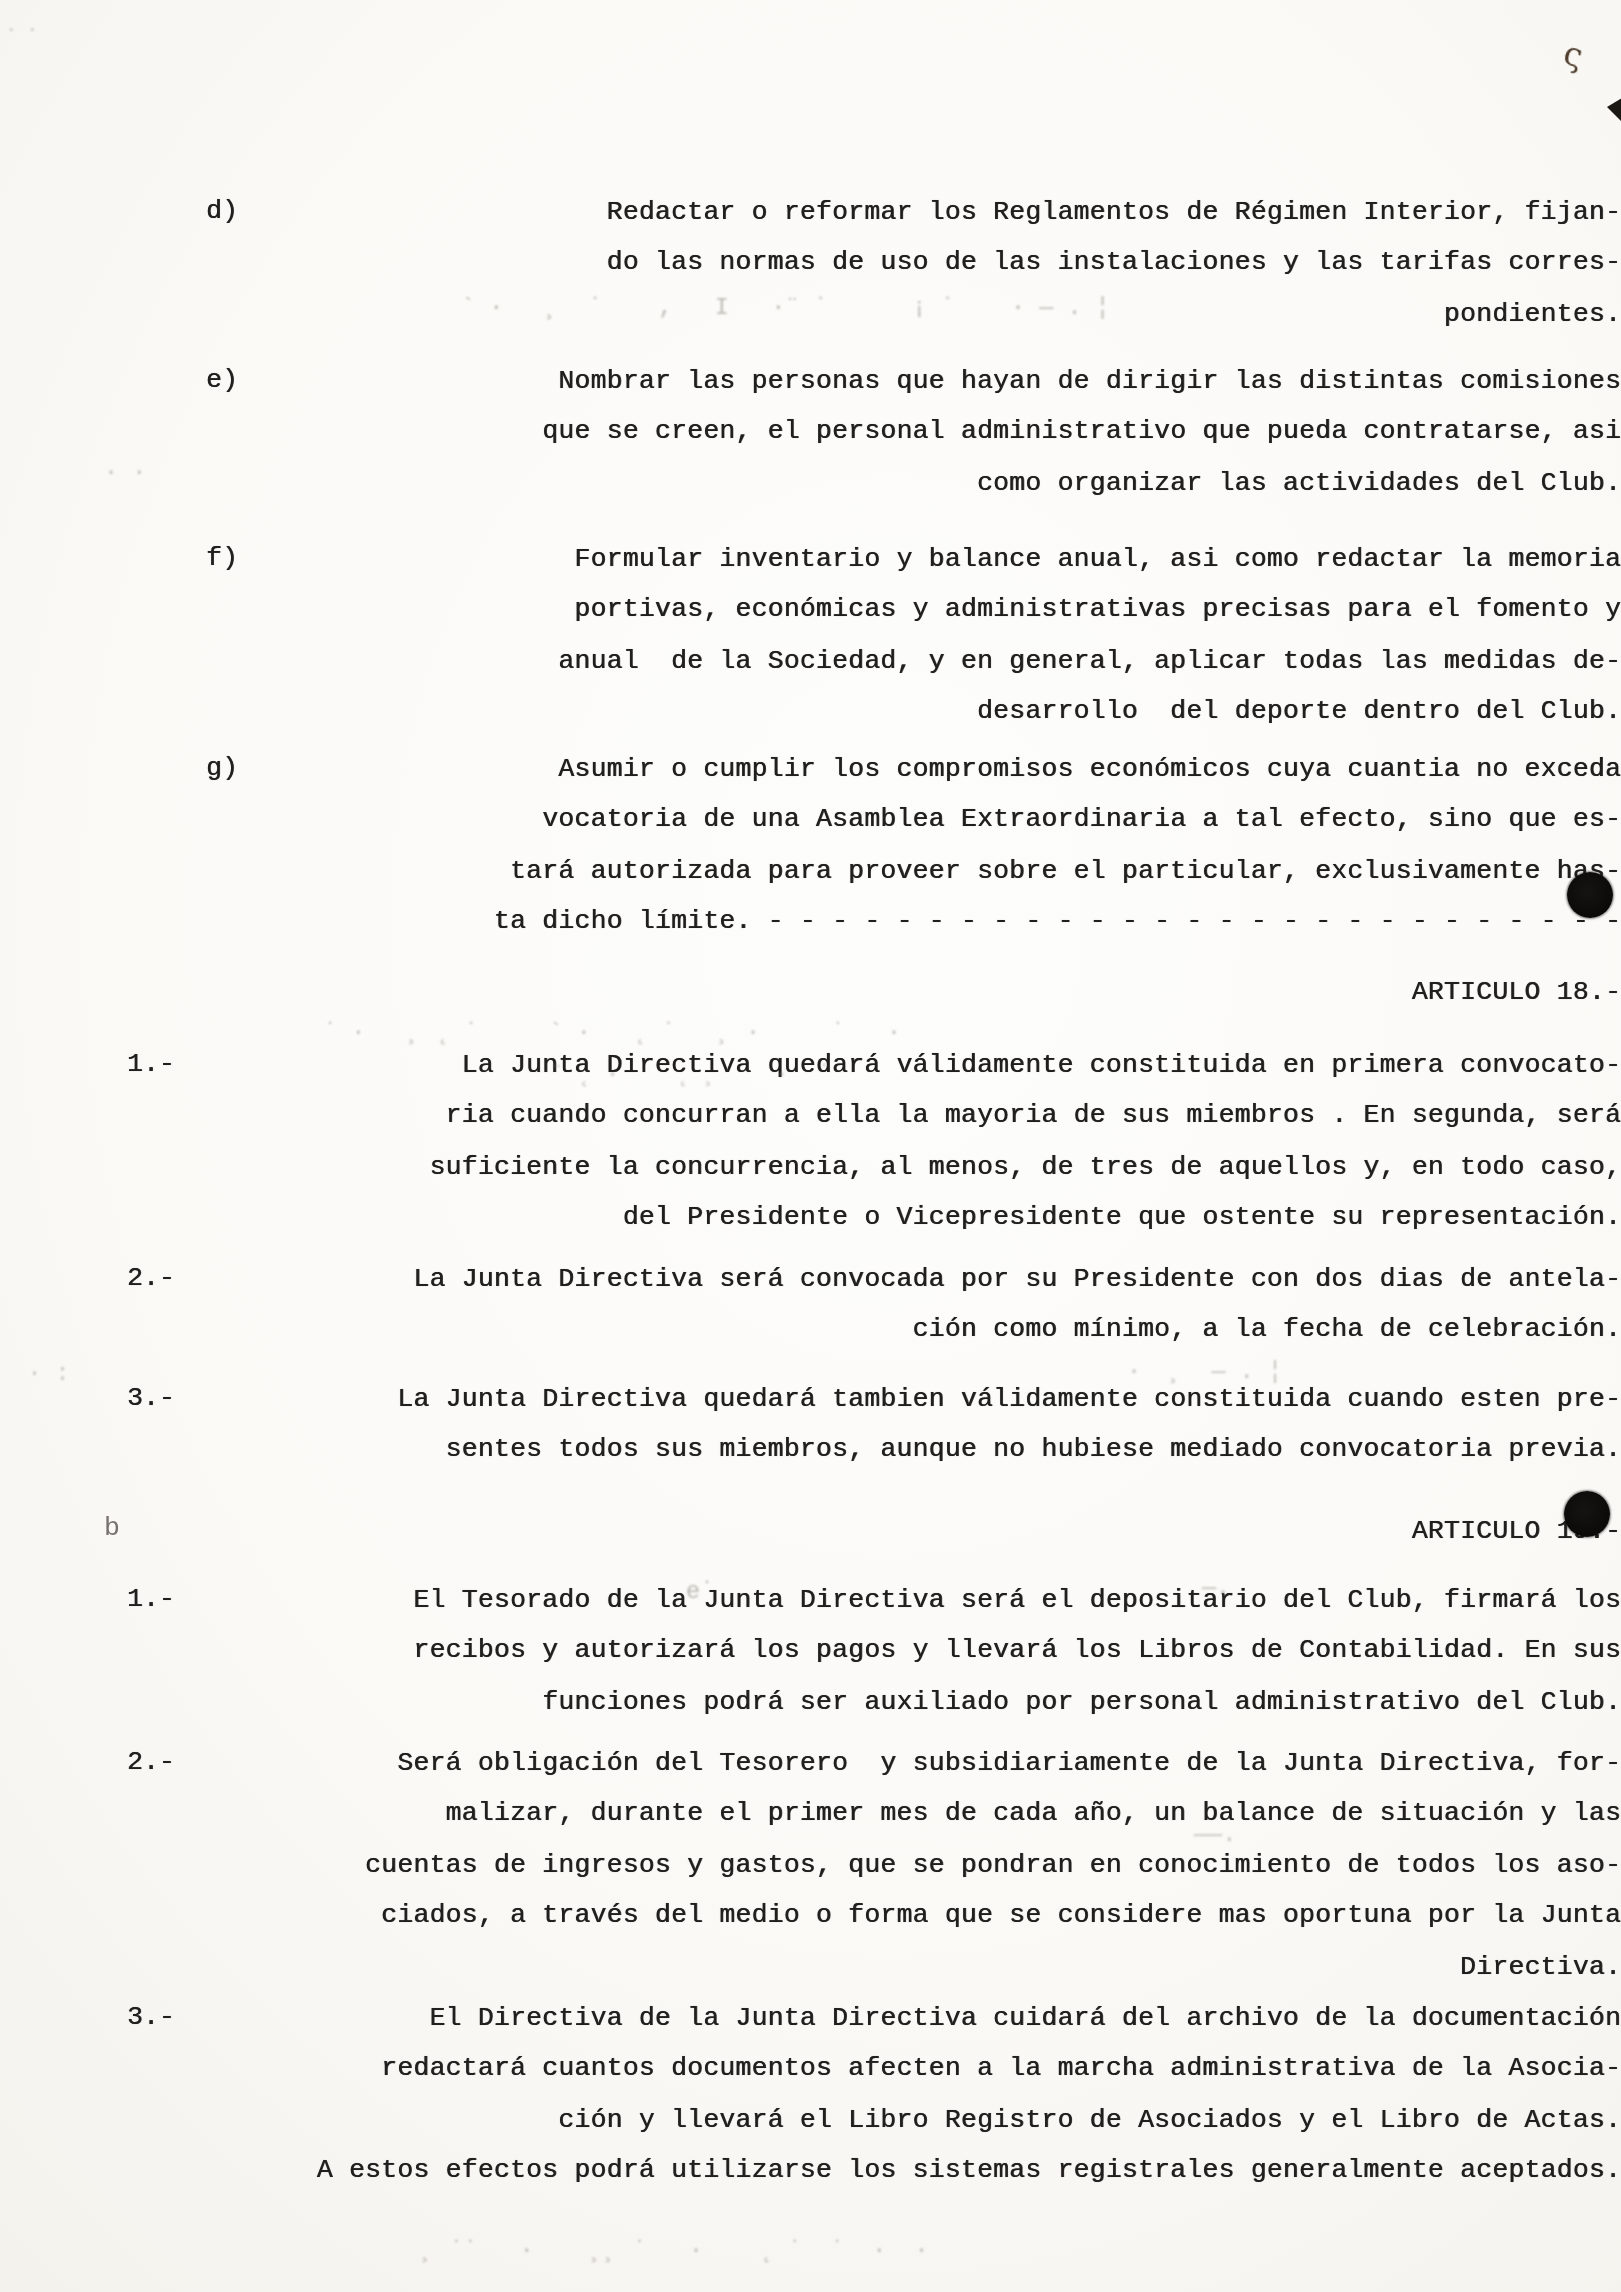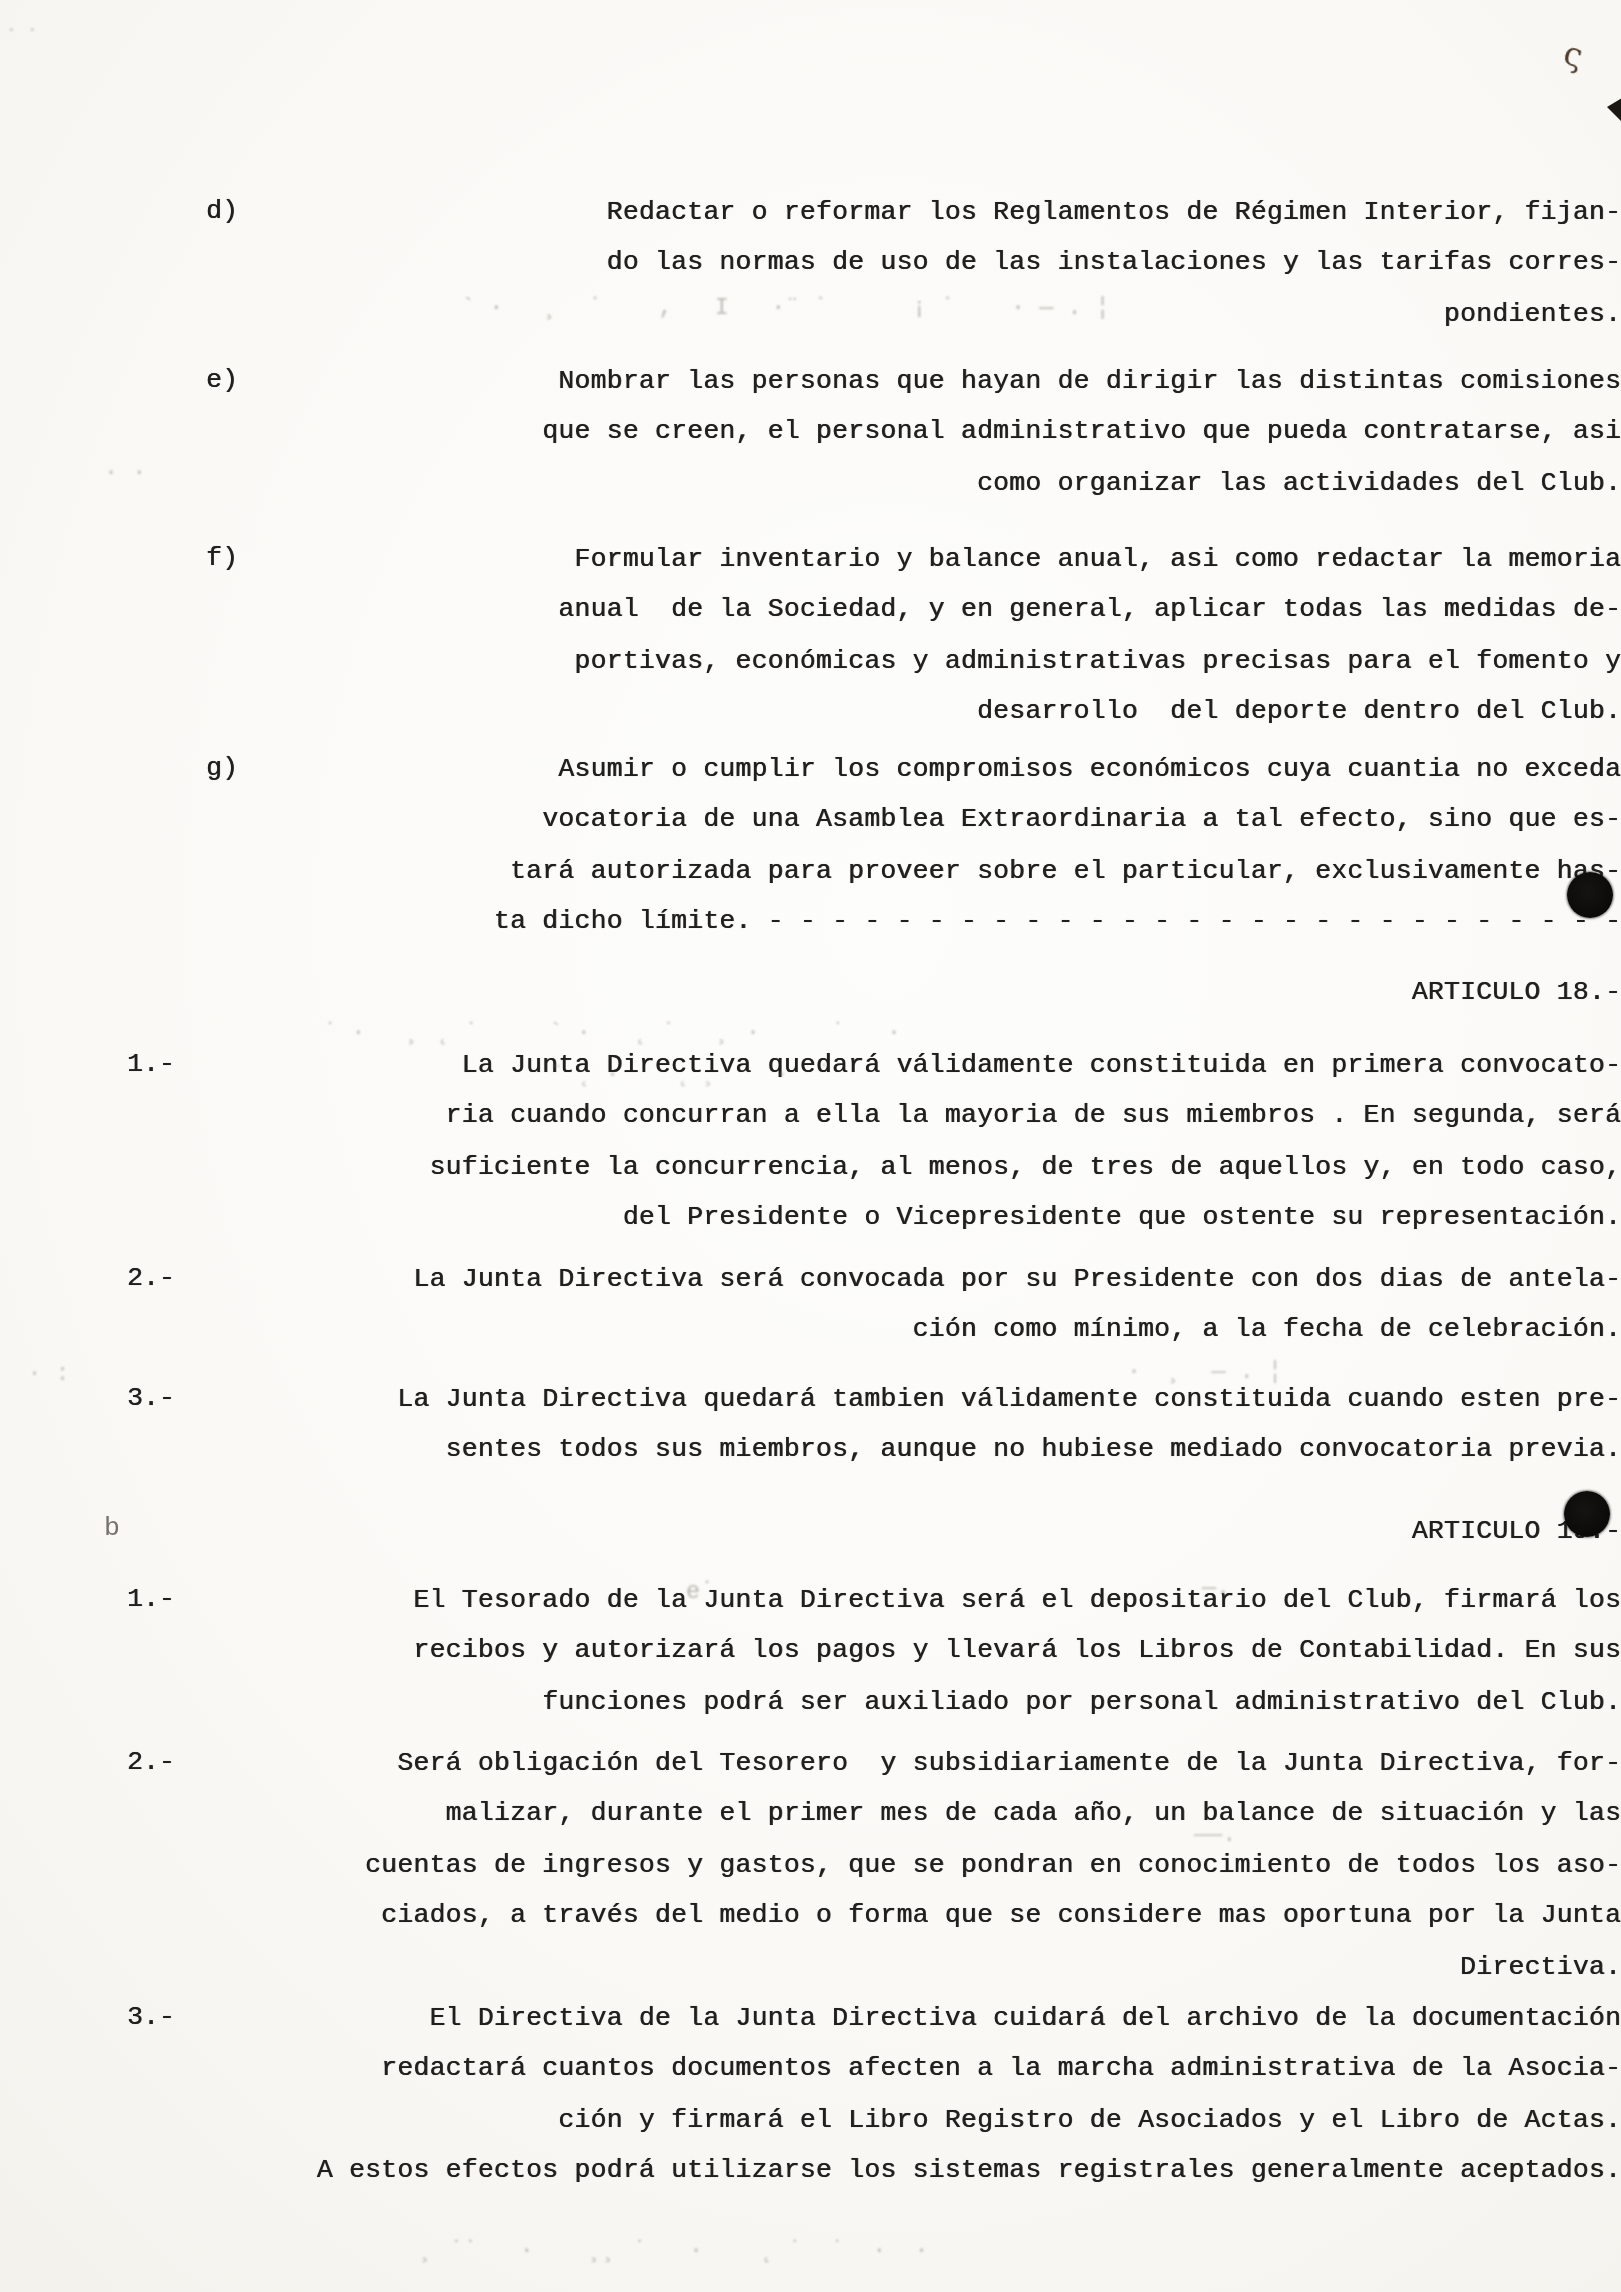--- a/index.html
+++ b/index.html
@@ -109,22 +109,22 @@
       </div>
       <div class="para para-1 type-letter">
         <span class="label">e)</span>
         <div class="line">Nombrar las personas que hayan de dirigir las distintas comisiones</div>
         <div class="line">que se creen, el personal administrativo que pueda contratarse, asi</div>
         <div class="line">como organizar las actividades del Club.</div>
       </div>
       <div class="para para-2 type-letter">
         <span class="label">f)</span>
         <div class="line">Formular inventario y balance anual, asi como redactar la memoria</div>
+        <div class="line">portivas, económicas y administrativas precisas para el fomento y</div>
         <div class="line">anual  de la Sociedad, y en general, aplicar todas las medidas de-</div>
-        <div class="line">portivas, económicas y administrativas precisas para el fomento y</div>
         <div class="line">desarrollo  del deporte dentro del Club.</div>
       </div>
       <div class="para para-3 type-letter">
         <span class="label">g)</span>
         <div class="line">Asumir o cumplir los compromisos económicos cuya cuantia no exceda</div>
         <div class="line">vocatoria de una Asamblea Extraordinaria a tal efecto, sino que es-</div>
         <div class="line">tará autorizada para proveer sobre el particular, exclusivamente has-</div>
         <div class="line">ta dicho límite. - - - - - - - - - - - - - - - - - - - - - - - - - - -</div>
       </div>
       <div class="para para-4 type-heading">
@@ -161,21 +161,21 @@
         <div class="line">Será obligación del Tesorero  y subsidiariamente de la Junta Directiva, for-</div>
         <div class="line">malizar, durante el primer mes de cada año, un balance de situación y las</div>
         <div class="line">cuentas de ingresos y gastos, que se pondran en conocimiento de todos los aso-</div>
         <div class="line">ciados, a través del medio o forma que se considere mas oportuna por la Junta</div>
         <div class="line">Directiva.</div>
       </div>
       <div class="para para-11 type-number">
         <span class="label">3.-</span>
         <div class="line">El Directiva de la Junta Directiva cuidará del archivo de la documentación</div>
         <div class="line">redactará cuantos documentos afecten a la marcha administrativa de la Asocia-</div>
-        <div class="line">ción y firmará el Libro Registro de Asociados y el Libro de Actas.</div>
+        <div class="line">ción y llevará el Libro Registro de Asociados y el Libro de Actas.</div>
       </div>
       <div class="para para-12 type-plain">
         <div class="line">A estos efectos podrá utilizarse los sistemas registrales generalmente aceptados.</div>
       </div>
     </div>
 
   <div class="dot dot-1"></div>
   <div class="dot dot-2"></div>
 
   <div class="corner-curl">ς</div>

